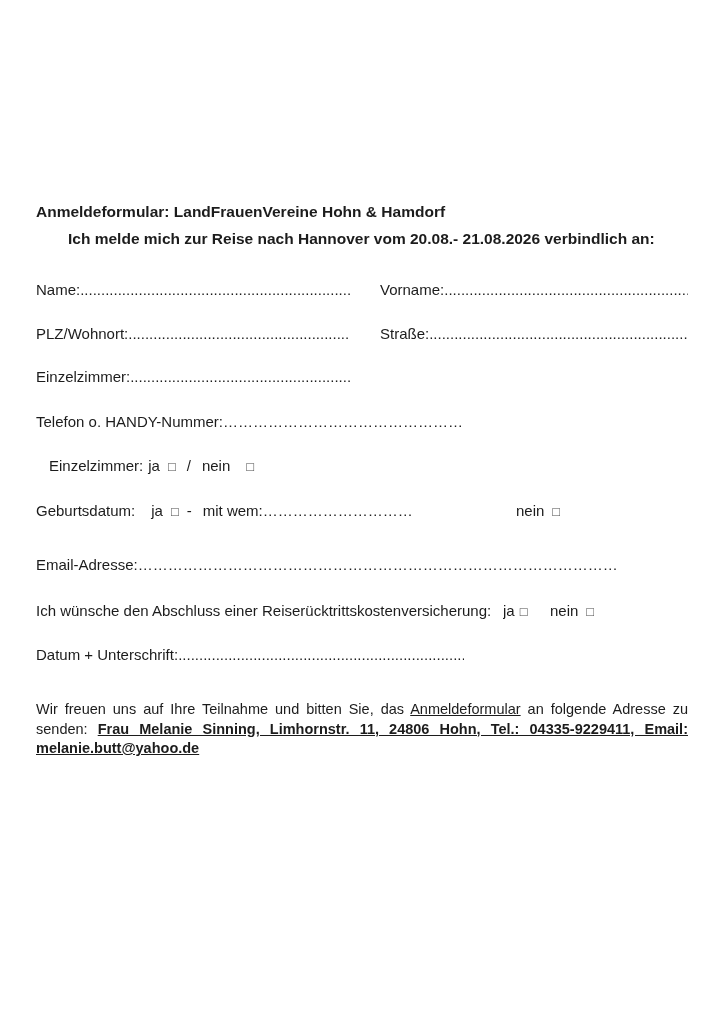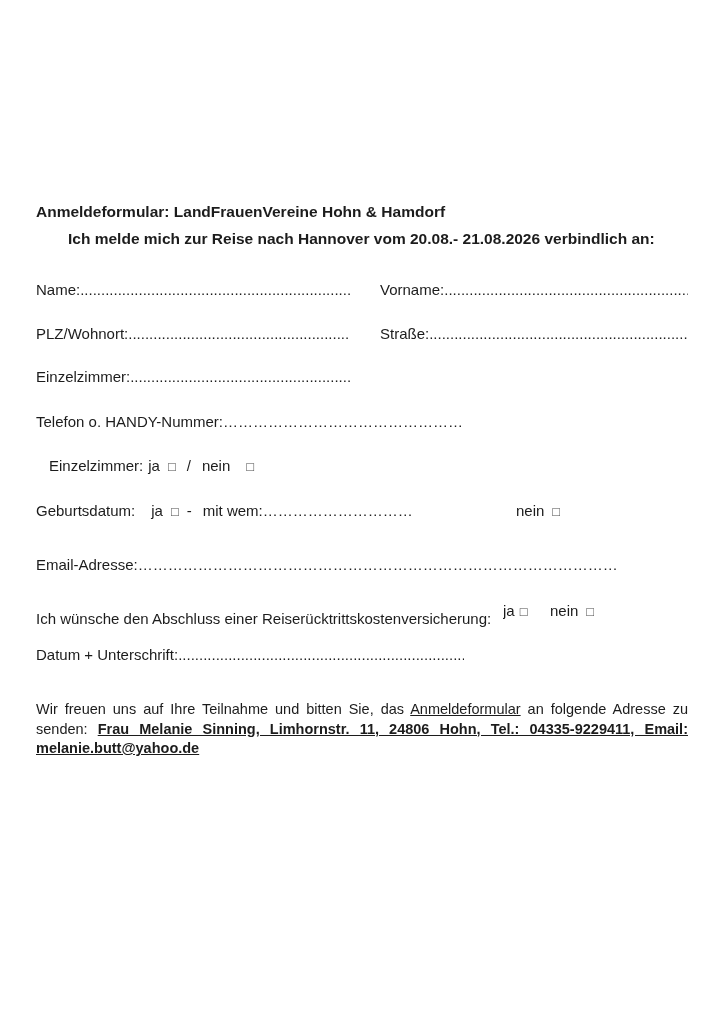--- a/index.html
+++ b/index.html
@@ -86,21 +86,21 @@
     <span>Geburtsdatum:</span><span class="gap-xl">ja</span><span class="cb gap-md">□</span><span class="gap-md">-</span><span class="gap-lg">mit wem:</span><span>……………………………………………………</span>
   </div>
   <div class="row" style="left:516px; top:502px;">
     <span>nein</span><span class="cb gap-md">□</span>
   </div>
 
   <div class="row" style="left:36px; top:556px; width:582px;">
     <span>Email-Adresse:</span><span>…………………………………………………………………………………………………………………………………</span>
   </div>
 
-  <div class="row" style="left:36px; top:602px; width:460px;margin-top:8px;">
+  <div class="row" style="left:36px; top:602px; width:460px;">
     <span>Ich wünsche den Abschluss einer Reiserücktrittskostenversicherung:</span>
   </div>
   <div class="row" style="left:503px; top:602px;">
     <span>ja</span><span class="cb gap-sm">□</span>
   </div>
   <div class="row" style="left:550px; top:602px;">
     <span>nein</span><span class="cb gap-md">□</span>
   </div>
 
   <div class="row" style="left:36px; top:646px; width:428px;">

